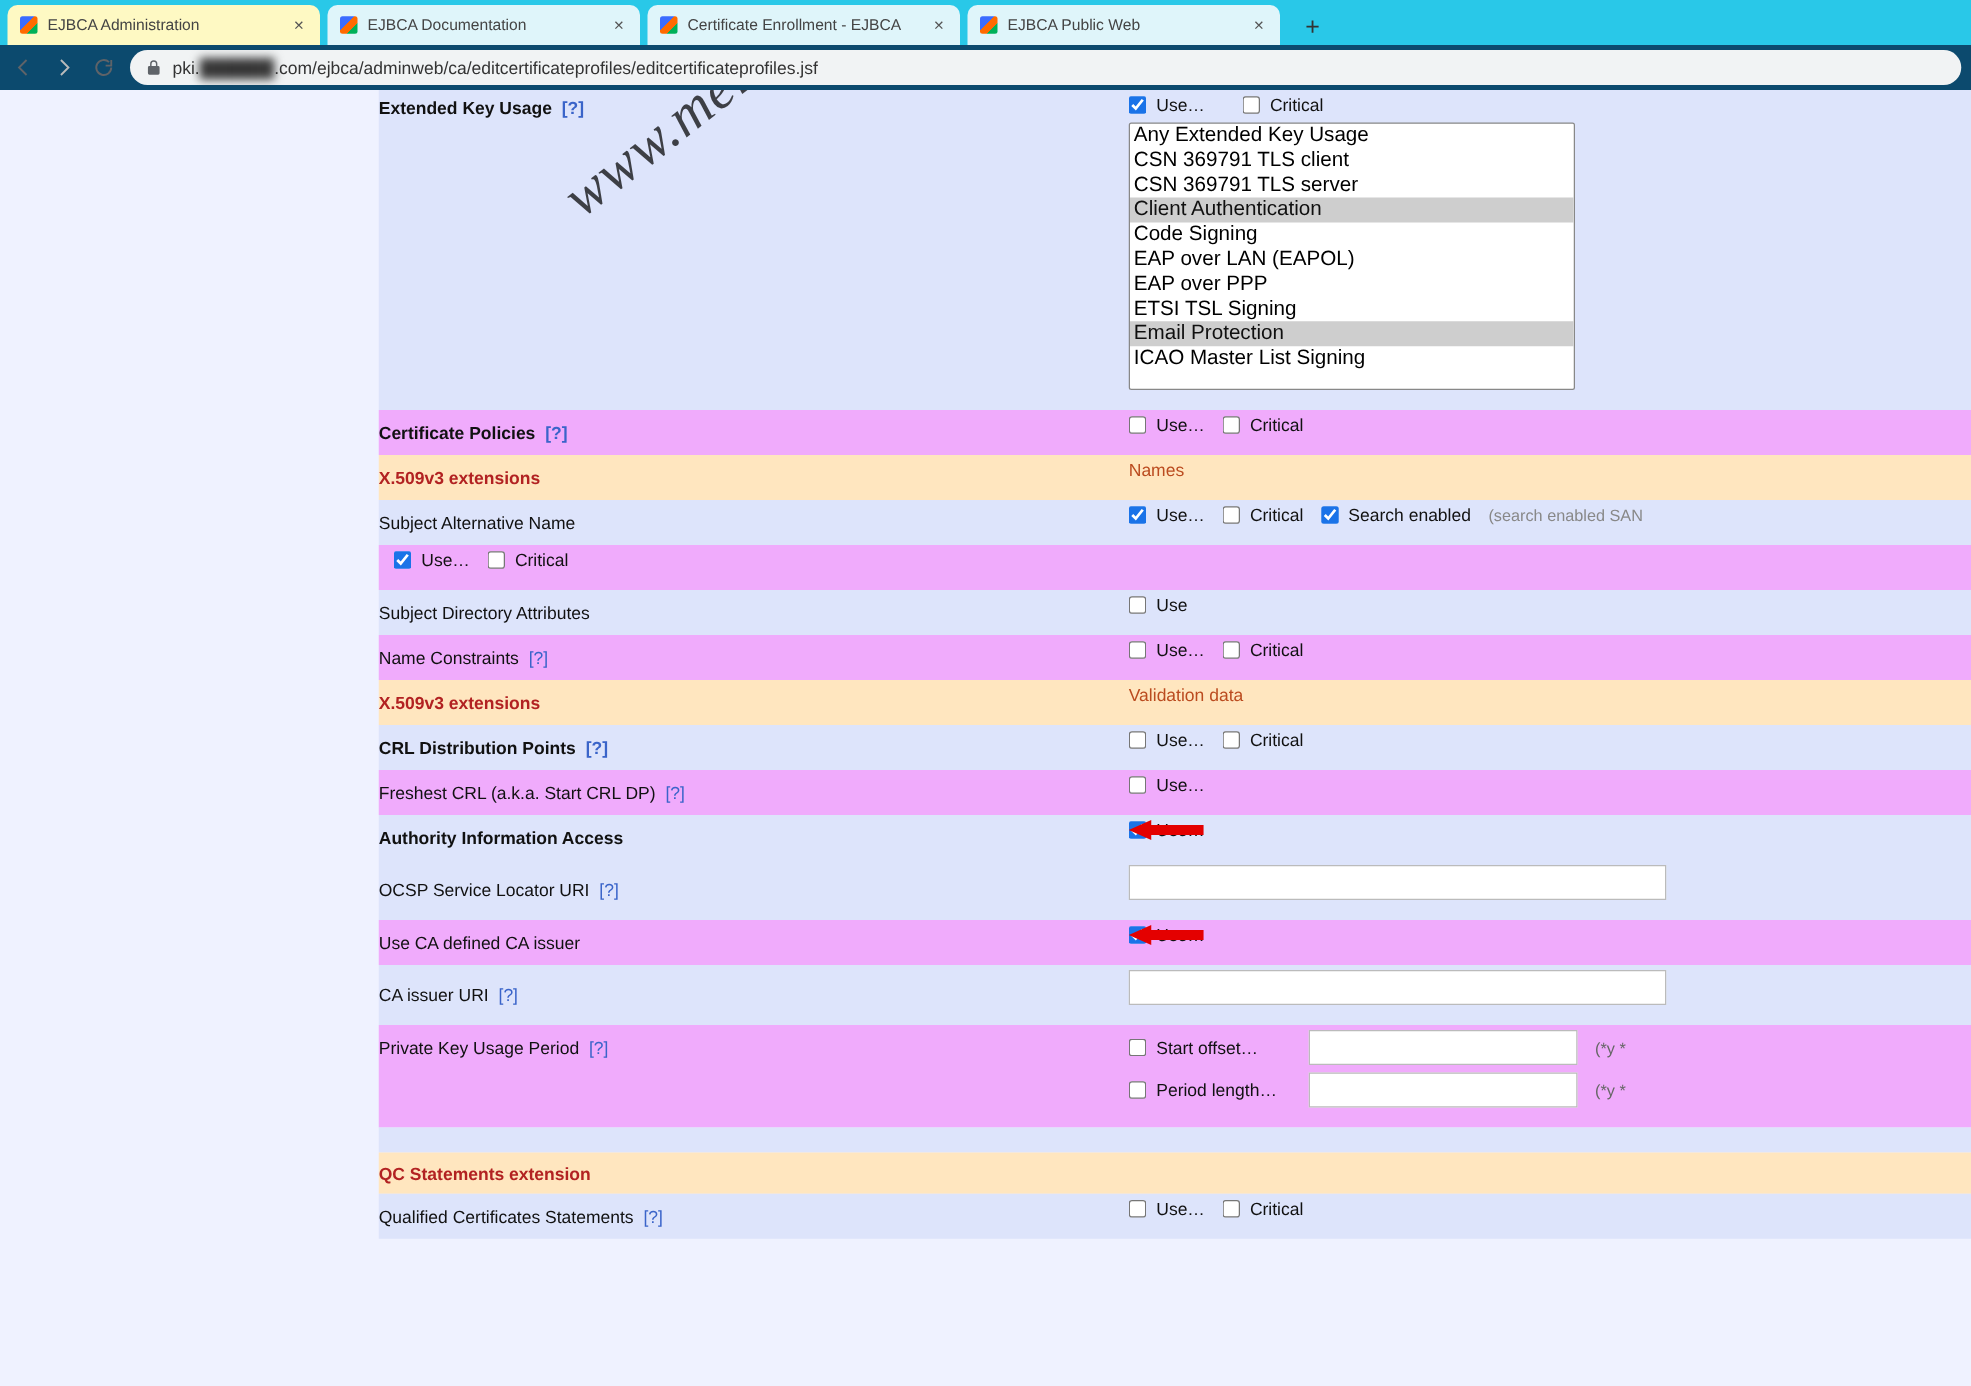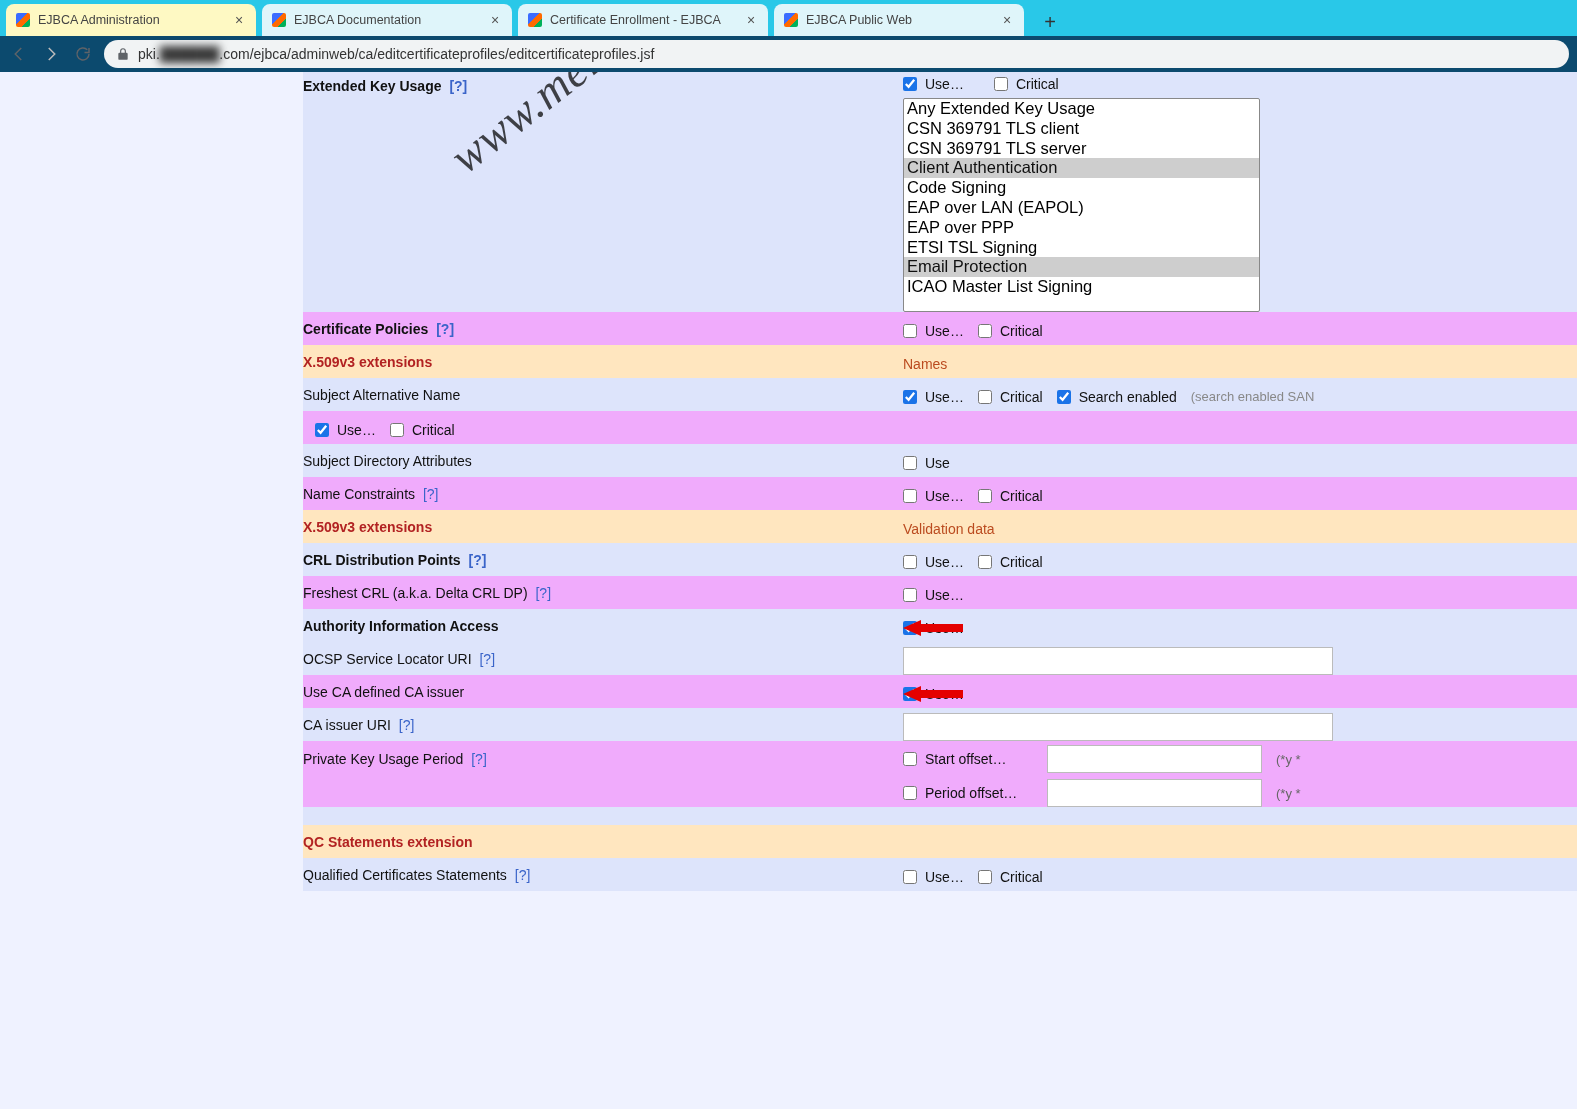--- a/index.html
+++ b/index.html
@@ -18,21 +18,21 @@
   .navbtn.disabled{color:#bbb;cursor:default}
   .navbtn svg{width:18px;height:18px}
   .omnibox{flex:1;height:28px;background:#f1f3f4;border-radius:14px;display:flex;align-items:center;padding:0 12px;color:#333;font-size:14px}
   .lock{width:14px;height:14px;margin-right:8px;color:#5f6368}
   .urlhost-blur{filter:blur(4px);}
   
   .content{position:absolute;left:0;right:0;top:72px;bottom:0;background:#eff2ff;overflow:hidden}
   .form-area{position:absolute;left:303px;right:0;top:0;bottom:0}
   .row{display:flex;min-height:33px;align-items:center;border-bottom:0}
   .row .label{width:578px;min-width:578px;padding:6px 10px 6px 0;font-size:14px;color:#111;font-family:Verdana,Arial,sans-serif}
-  .row .value{flex:1;padding:4px 0 0 12px;display:flex;align-items:center;gap:14px;font-size:14px;color:#111;position:relative}
+  .row .value{flex:1;padding:4px 0 16px 12px;display:flex;align-items:center;gap:14px;font-size:14px;color:#111;position:relative}
   .row.even{background:#dde4fb}
   .row.odd{background:#f0abfc}
   .bold{font-weight:700}
   .help{color:#3a64c9;cursor:pointer;margin-left:4px}
   .sectionrow{background:#ffe6bf}
   .sectionrow .label{color:#b22222;font-weight:700}
   .sectionrow .value{color:#bb4b1f;font-weight:400}
   input[type=checkbox]{width:14px;height:14px;accent-color:#1a73e8;margin:0 4px 0 0;vertical-align:middle}
   .cbwrap{display:inline-flex;align-items:center;gap:4px}
   select[multiple]{width:357px;height:214px;font-size:16.5px;font-family:Arial,sans-serif;border:1px solid #888}
@@ -236,21 +236,21 @@
             </label>
           <label class="cbwrap">
               <input type="checkbox" style="">
               <span>Critical</span>
             </label>
         </div>
       </div>
 
       <div class="row odd">
         <div class="label">
-          <span>Freshest CRL (a.k.a. Delta CRL DP)</span>
+          <span>Freshest CRL (a.k.a. Start CRL DP)</span>
           <span class="help">[?]</span>
         </div>
         <div class="value">
           <label class="cbwrap">
               <input type="checkbox" style="">
               <span>Use…</span>
             </label>
         </div>
       </div>
 
@@ -311,21 +311,21 @@
             <label class="cbwrap" style="width:130px">
                 <input type="checkbox" style="">
                 <span>Start offset…</span>
               </label>
             <input type="text" class="wide" value="" style="">
             <span class="period-suffix">(*y *</span>
           </div>
           <div class="period-line">
             <label class="cbwrap" style="width:130px">
                 <input type="checkbox" style="">
-                <span>Period offset…</span>
+                <span>Period length…</span>
               </label>
             <input type="text" class="wide" value="" style="">
             <span class="period-suffix">(*y *</span>
           </div>
         </div>
       </div>
 
       <div class="row even" style="min-height:18px">
         <div class="label"></div>
           <div class="value"></div>

